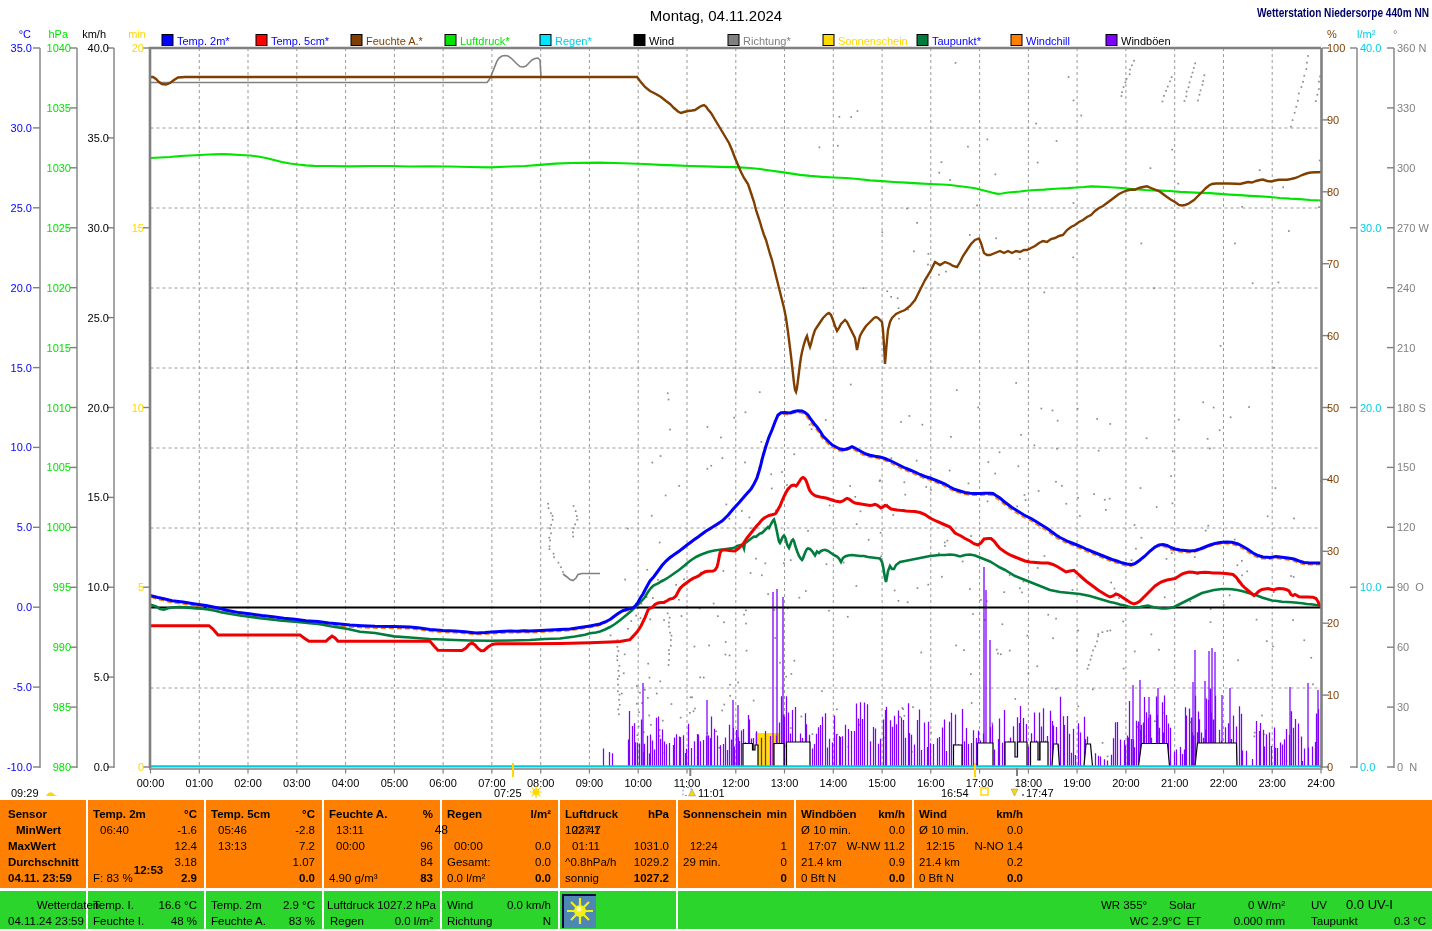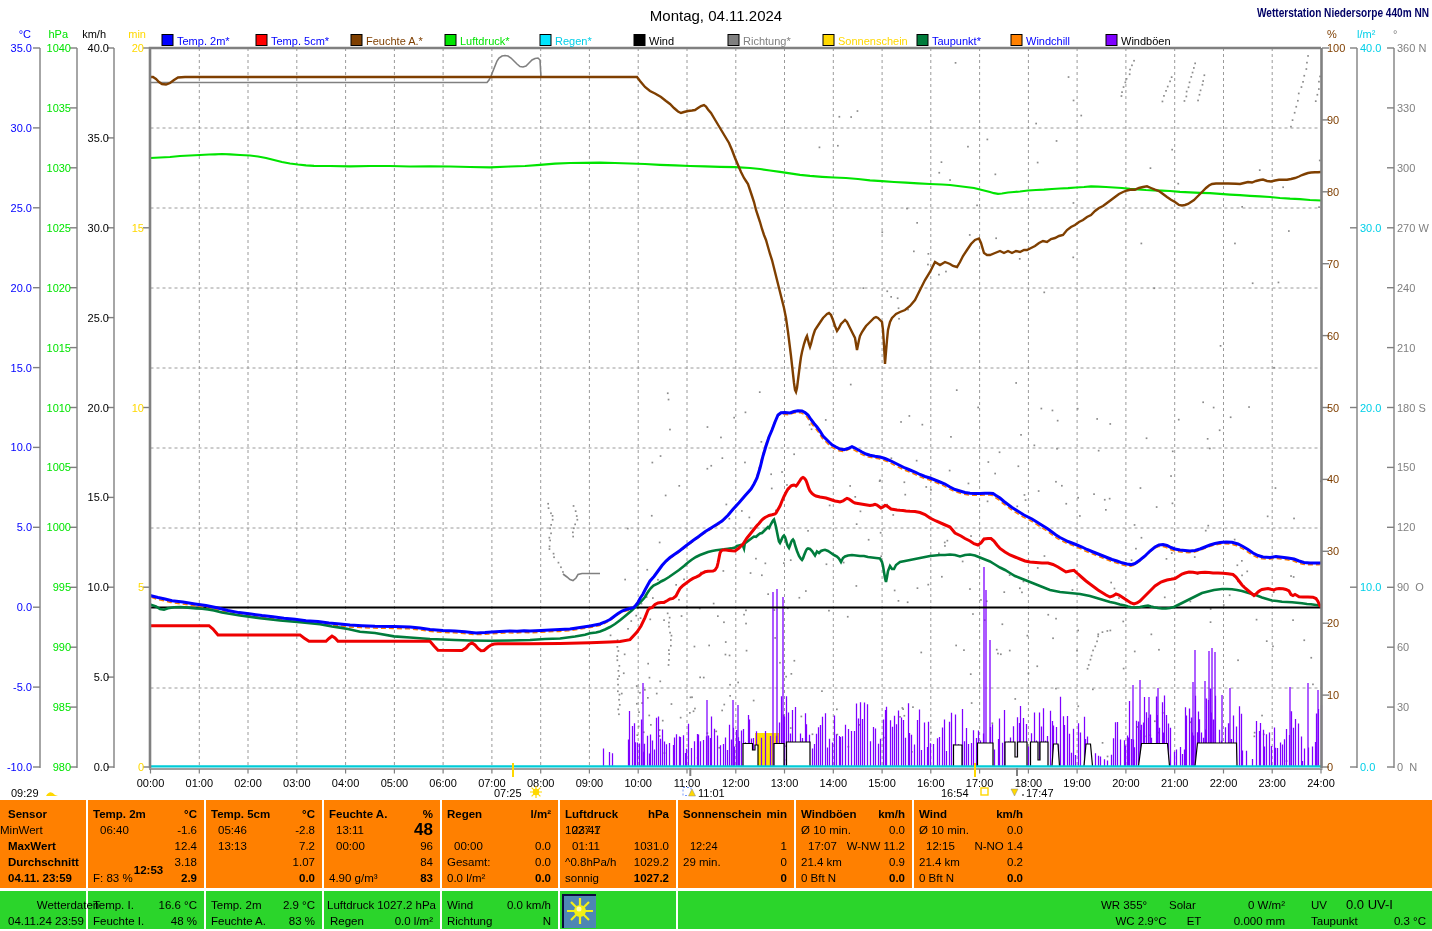--- a/index.html
+++ b/index.html
@@ -770,21 +770,21 @@
     <div style="position:absolute;left:676px;top:800px;width:2px;height:88px;background:#fff"></div>
     <div style="position:absolute;left:794px;top:800px;width:2px;height:88px;background:#fff"></div>
     <div style="position:absolute;left:912px;top:800px;width:2px;height:88px;background:#fff"></div>
     <div style="position:absolute;left:86px;top:891px;width:2px;height:38px;background:#fff"></div>
     <div style="position:absolute;left:204px;top:891px;width:2px;height:38px;background:#fff"></div>
     <div style="position:absolute;left:322px;top:891px;width:2px;height:38px;background:#fff"></div>
     <div style="position:absolute;left:440px;top:891px;width:2px;height:38px;background:#fff"></div>
     <div style="position:absolute;left:558px;top:891px;width:2px;height:38px;background:#fff"></div>
     <div style="position:absolute;left:676px;top:891px;width:2px;height:38px;background:#fff"></div>
     <div style="position:absolute;left:8px;top:806px;width:76px;height:16px;line-height:16px;font-size:11.5px;font-weight:bold;color:#000;text-align:left;white-space:nowrap">Sensor</div>
-    <div style="position:absolute;left:0;top:822px;width:76px;height:16px;line-height:16px;font-size:11.5px;font-weight:normal;color:#000;text-align:left;white-space:nowrap">MinWert</div>
+    <div style="position:absolute;left:16px;top:822px;width:76px;height:16px;line-height:16px;font-size:11.5px;font-weight:bold;color:#000;text-align:left;white-space:nowrap">MinWert</div>
     <div style="position:absolute;left:8px;top:838px;width:76px;height:16px;line-height:16px;font-size:11.5px;font-weight:bold;color:#000;text-align:left;white-space:nowrap">MaxWert</div>
     <div style="position:absolute;left:8px;top:854px;width:76px;height:16px;line-height:16px;font-size:11.5px;font-weight:bold;color:#000;text-align:left;white-space:nowrap">Durchschnitt</div>
     <div style="position:absolute;left:8px;top:870px;width:76px;height:16px;line-height:16px;font-size:11.5px;font-weight:bold;color:#000;text-align:left;white-space:nowrap">04.11. 23:59</div>
     <div style="position:absolute;left:93px;top:806px;width:104px;height:16px;line-height:16px;font-size:11.5px;font-weight:bold;color:#000;text-align:left;white-space:nowrap">Temp. 2m</div>
     <div style="position:absolute;left:93px;top:806px;width:104px;height:16px;line-height:16px;font-size:11.5px;font-weight:bold;color:#000;text-align:right;white-space:nowrap">°C</div>
     <div style="position:absolute;left:100px;top:822px;width:97px;height:16px;line-height:16px;font-size:11.5px;font-weight:normal;color:#000;text-align:left;white-space:nowrap">06:40</div>
     <div style="position:absolute;left:93px;top:822px;width:104px;height:16px;line-height:16px;font-size:11.5px;font-weight:normal;color:#000;text-align:right;white-space:nowrap">-1.6</div>
     <div style="position:absolute;left:100px;top:862px;width:97px;height:16px;line-height:16px;font-size:11.5px;font-weight:bold;color:#000;text-align:center;white-space:nowrap">12:53</div>
     <div style="position:absolute;left:93px;top:838px;width:104px;height:16px;line-height:16px;font-size:11.5px;font-weight:normal;color:#000;text-align:right;white-space:nowrap">12.4</div>
     <div style="position:absolute;left:93px;top:854px;width:104px;height:16px;line-height:16px;font-size:11.5px;font-weight:normal;color:#000;text-align:right;white-space:nowrap">3.18</div>
@@ -794,21 +794,21 @@
     <div style="position:absolute;left:211px;top:806px;width:104px;height:16px;line-height:16px;font-size:11.5px;font-weight:bold;color:#000;text-align:right;white-space:nowrap">°C</div>
     <div style="position:absolute;left:218px;top:822px;width:97px;height:16px;line-height:16px;font-size:11.5px;font-weight:normal;color:#000;text-align:left;white-space:nowrap">05:46</div>
     <div style="position:absolute;left:211px;top:822px;width:104px;height:16px;line-height:16px;font-size:11.5px;font-weight:normal;color:#000;text-align:right;white-space:nowrap">-2.8</div>
     <div style="position:absolute;left:218px;top:838px;width:97px;height:16px;line-height:16px;font-size:11.5px;font-weight:normal;color:#000;text-align:left;white-space:nowrap">13:13</div>
     <div style="position:absolute;left:211px;top:838px;width:104px;height:16px;line-height:16px;font-size:11.5px;font-weight:normal;color:#000;text-align:right;white-space:nowrap">7.2</div>
     <div style="position:absolute;left:211px;top:854px;width:104px;height:16px;line-height:16px;font-size:11.5px;font-weight:normal;color:#000;text-align:right;white-space:nowrap">1.07</div>
     <div style="position:absolute;left:211px;top:870px;width:104px;height:16px;line-height:16px;font-size:11.5px;font-weight:bold;color:#000;text-align:right;white-space:nowrap">0.0</div>
     <div style="position:absolute;left:329px;top:806px;width:104px;height:16px;line-height:16px;font-size:11.5px;font-weight:bold;color:#000;text-align:left;white-space:nowrap">Feuchte A.</div>
     <div style="position:absolute;left:329px;top:806px;width:104px;height:16px;line-height:16px;font-size:11.5px;font-weight:bold;color:#000;text-align:right;white-space:nowrap">%</div>
     <div style="position:absolute;left:336px;top:822px;width:97px;height:16px;line-height:16px;font-size:11.5px;font-weight:normal;color:#000;text-align:left;white-space:nowrap">13:11</div>
-    <div style="position:absolute;left:329px;top:822px;width:104px;height:16px;line-height:16px;font-size:17px;font-weight:bold;color:#000;text-align:right;white-space:nowrap">48</div>
+    <div style="position:absolute;left:344px;top:822px;width:104px;height:16px;line-height:16px;font-size:12px;font-weight:normal;color:#000;text-align:right;white-space:nowrap">48</div>
     <div style="position:absolute;left:336px;top:838px;width:97px;height:16px;line-height:16px;font-size:11.5px;font-weight:normal;color:#000;text-align:left;white-space:nowrap">00:00</div>
     <div style="position:absolute;left:329px;top:838px;width:104px;height:16px;line-height:16px;font-size:11.5px;font-weight:normal;color:#000;text-align:right;white-space:nowrap">96</div>
     <div style="position:absolute;left:329px;top:854px;width:104px;height:16px;line-height:16px;font-size:11.5px;font-weight:normal;color:#000;text-align:right;white-space:nowrap">84</div>
     <div style="position:absolute;left:329px;top:870px;width:104px;height:16px;line-height:16px;font-size:11.5px;font-weight:normal;color:#000;text-align:left;white-space:nowrap">4.90 g/m³</div>
     <div style="position:absolute;left:329px;top:870px;width:104px;height:16px;line-height:16px;font-size:11.5px;font-weight:bold;color:#000;text-align:right;white-space:nowrap">83</div>
     <div style="position:absolute;left:447px;top:806px;width:104px;height:16px;line-height:16px;font-size:11.5px;font-weight:bold;color:#000;text-align:left;white-space:nowrap">Regen</div>
     <div style="position:absolute;left:447px;top:806px;width:104px;height:16px;line-height:16px;font-size:11.5px;font-weight:bold;color:#000;text-align:right;white-space:nowrap">l/m²</div>
     <div style="position:absolute;left:454px;top:838px;width:97px;height:16px;line-height:16px;font-size:11.5px;font-weight:normal;color:#000;text-align:left;white-space:nowrap">00:00</div>
     <div style="position:absolute;left:447px;top:838px;width:104px;height:16px;line-height:16px;font-size:11.5px;font-weight:normal;color:#000;text-align:right;white-space:nowrap">0.0</div>
     <div style="position:absolute;left:447px;top:854px;width:104px;height:16px;line-height:16px;font-size:11.5px;font-weight:normal;color:#000;text-align:left;white-space:nowrap">Gesamt:</div>
@@ -864,21 +864,21 @@
     <div style="position:absolute;left:211px;top:913px;width:104px;height:16px;line-height:16px;font-size:11.5px;color:#000;text-align:right;white-space:nowrap">83 %</div>
     <div style="position:absolute;left:327px;top:896.5px;width:55px;height:16px;line-height:16px;font-size:11.5px;color:#000;text-align:left;white-space:nowrap">Luftdruck</div>
     <div style="position:absolute;left:336px;top:896.5px;width:100px;height:16px;line-height:16px;font-size:11.5px;color:#000;text-align:right;white-space:nowrap">1027.2&nbsp;hPa</div>
     <div style="position:absolute;left:330px;top:913px;width:40px;height:16px;line-height:16px;font-size:11.5px;color:#000;text-align:left;white-space:nowrap">Regen</div>
     <div style="position:absolute;left:330px;top:913px;width:103px;height:16px;line-height:16px;font-size:11.5px;color:#000;text-align:right;white-space:nowrap">0.0 l/m²</div>
     <div style="position:absolute;left:447px;top:896.5px;width:40px;height:16px;line-height:16px;font-size:11.5px;color:#000;text-align:left;white-space:nowrap">Wind</div>
     <div style="position:absolute;left:447px;top:896.5px;width:104px;height:16px;line-height:16px;font-size:11.5px;color:#000;text-align:right;white-space:nowrap">0.0 km/h</div>
     <div style="position:absolute;left:447px;top:913px;width:50px;height:16px;line-height:16px;font-size:11.5px;color:#000;text-align:left;white-space:nowrap">Richtung</div>
     <div style="position:absolute;left:447px;top:913px;width:104px;height:16px;line-height:16px;font-size:11.5px;color:#000;text-align:right;white-space:nowrap">N</div>
     <div style="position:absolute;left:1101px;top:896.5px;width:80px;height:16px;line-height:16px;font-size:11.5px;color:#000;text-align:left;white-space:nowrap">WR 355°</div>
-    <div style="position:absolute;left:1101px;top:913px;width:80px;height:16px;line-height:16px;font-size:11.5px;color:#000;text-align:center;white-space:nowrap">WC 2.9°C</div>
+    <div style="position:absolute;left:1101px;top:913px;width:80px;height:16px;line-height:16px;font-size:11.5px;color:#000;text-align:right;white-space:nowrap">WC 2.9°C</div>
     <div style="position:absolute;left:1169px;top:896.5px;width:50px;height:16px;line-height:16px;font-size:11.5px;color:#000;text-align:left;white-space:nowrap">Solar</div>
     <div style="position:absolute;left:1169px;top:913px;width:50px;height:16px;line-height:16px;font-size:11.5px;color:#000;text-align:center;white-space:nowrap">ET</div>
     <div style="position:absolute;left:1185px;top:896.5px;width:100px;height:16px;line-height:16px;font-size:11.5px;color:#000;text-align:right;white-space:nowrap">0 W/m²</div>
     <div style="position:absolute;left:1185px;top:913px;width:100px;height:16px;line-height:16px;font-size:11.5px;color:#000;text-align:right;white-space:nowrap">0.000 mm</div>
     <div style="position:absolute;left:1311px;top:896.5px;width:40px;height:16px;line-height:16px;font-size:11.5px;color:#000;text-align:left;white-space:nowrap">UV</div>
     <div style="position:absolute;left:1311px;top:913px;width:60px;height:16px;line-height:16px;font-size:11.5px;color:#000;text-align:left;white-space:nowrap">Taupunkt</div>
     <div style="position:absolute;left:1346px;top:896.5px;width:80px;height:16px;line-height:16px;font-size:13px;color:#000;white-space:nowrap">0.0 UV-I</div>
     <div style="position:absolute;left:1346px;top:913px;width:80px;height:16px;line-height:16px;font-size:11.5px;color:#000;text-align:right;white-space:nowrap">0.3 °C</div>
     <div style="position:absolute;left:562px;top:894px;width:34px;height:34px;background:#4e86b4;border-top:2px solid #0a0a3c;border-left:2px solid #0a0a3c;box-sizing:border-box"><svg width="32" height="32">
         <circle cx="16" cy="15" r="6" fill="#f2ef17"></circle>

